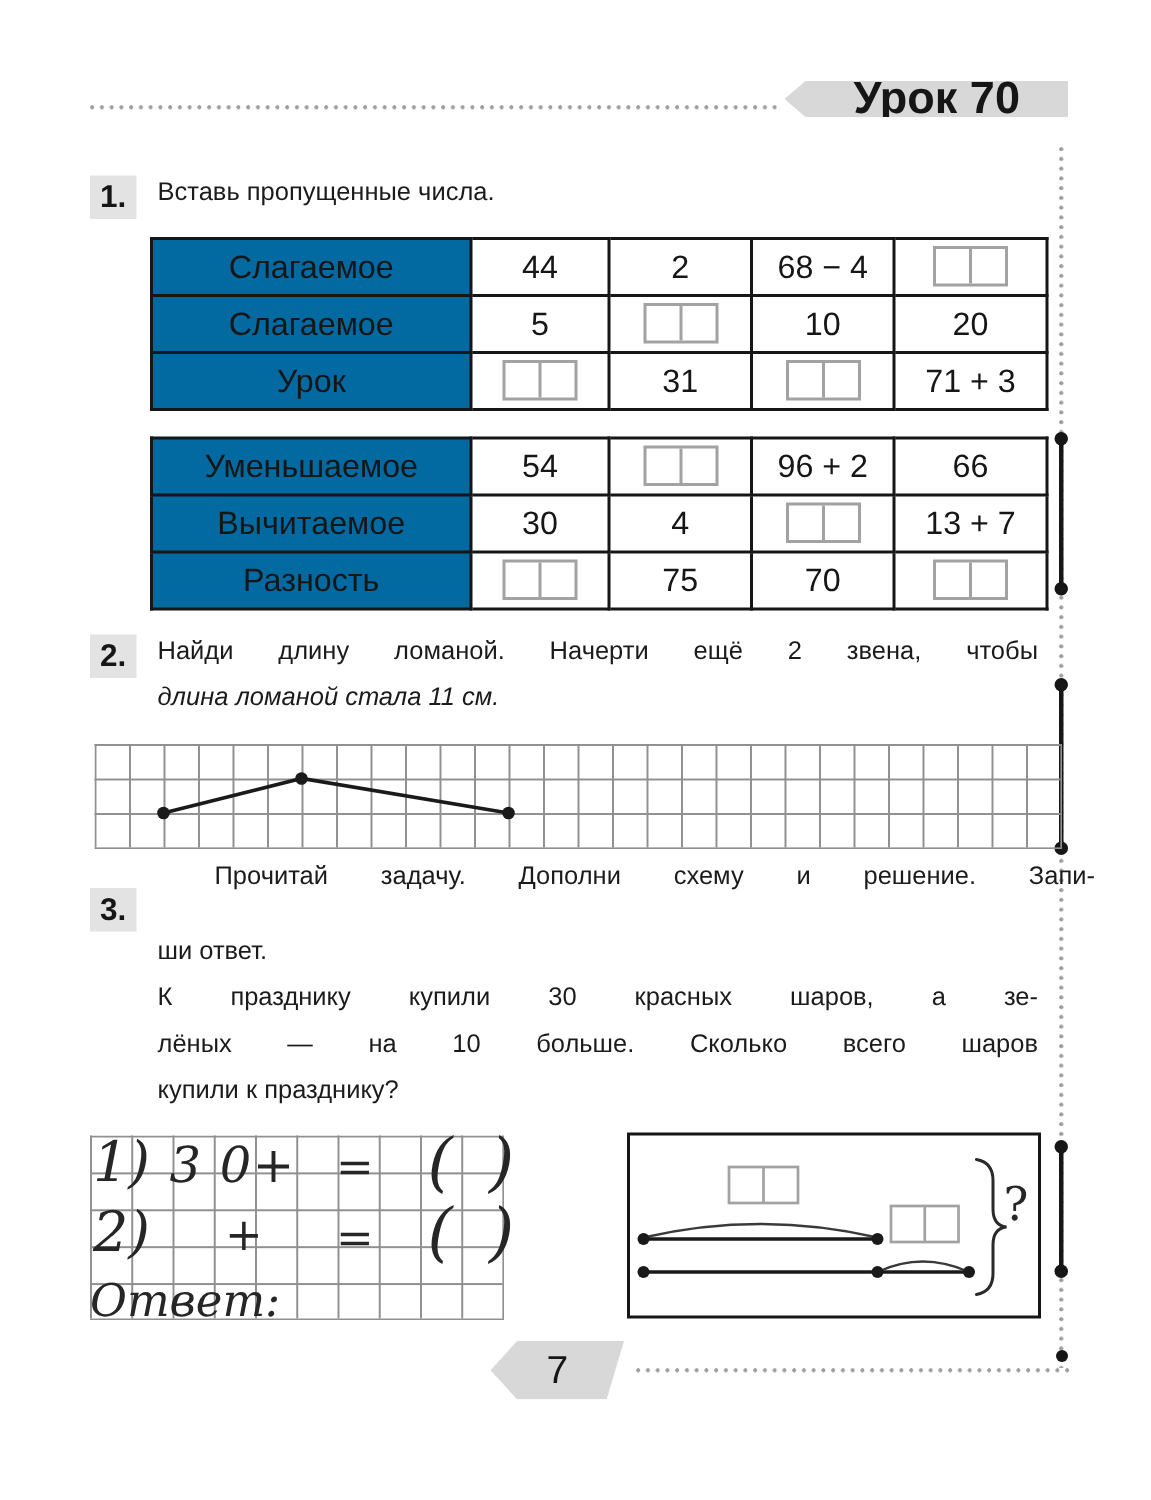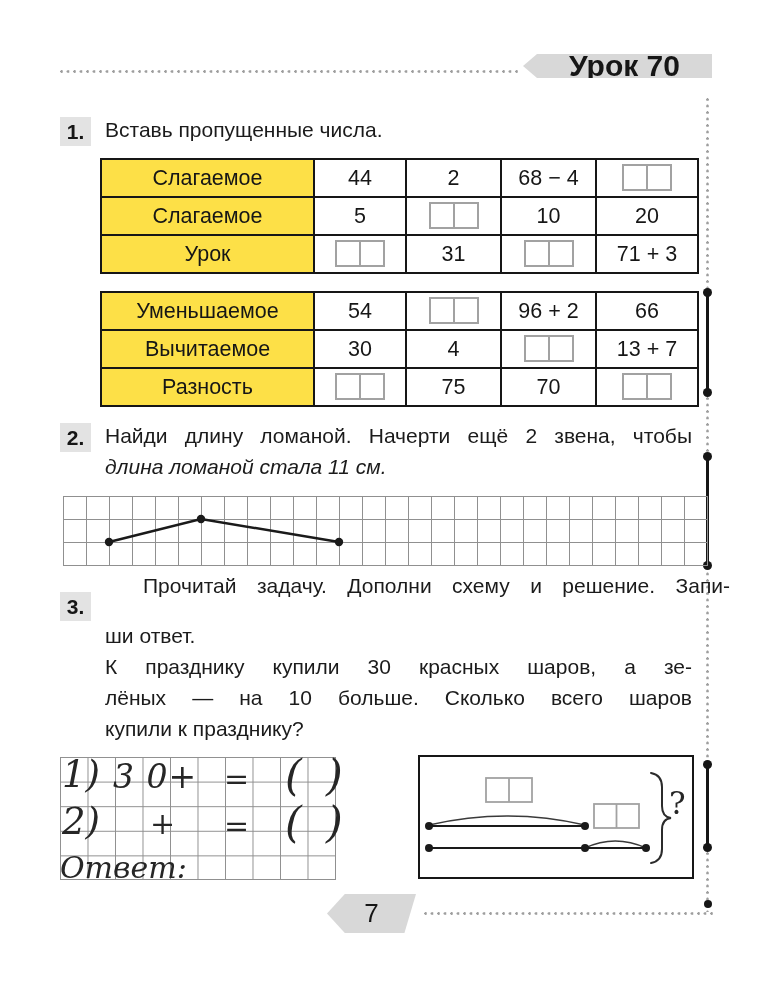--- a/index.html
+++ b/index.html
@@ -27,28 +27,28 @@
     clip-path:polygon(0 50%,14px 0,100% 0,100% 100%,14px 100%);
     display:flex;align-items:center;justify-content:center;padding-left:14px;box-sizing:border-box;
     font-weight:bold;font-size:30px;color:#161616;}
   .page-tab{position:absolute;left:327px;top:894px;width:89px;height:39px;background:#d8d8d8;
     clip-path:polygon(0 50%,20% 0,100% 0,87% 100%,20% 100%);
     display:flex;align-items:center;justify-content:center;font-size:26px;color:#161616;}
 
   
   .badge{position:absolute;left:60px;width:31px;height:29px;background:#e3e3e3;
     font-weight:bold;font-size:21px;text-align:center;line-height:29px;color:#161616;}
-  .tline{position:absolute;left:105px;width:587px;font-size:21px;color:#1b1b1b;white-space:nowrap;}
+  .tline{position:absolute;left:105px;width:587px;font-size:17px;color:#1b1b1b;white-space:nowrap;}
   .tline.just{white-space:normal;text-align:justify;text-align-last:justify;}
 
   
   table.mtable{position:absolute;left:100px;border-collapse:collapse;table-layout:fixed;background:#fff;}
   table.mtable td{border:2px solid #161616;text-align:center;vertical-align:middle;
     font-size:21.5px;color:#161616;padding:0;height:36px;}
-  table.mtable td.hdr{background:#fde047;}
+  table.mtable td.hdr{background:#0369a1;}
   .abox{display:inline-block;width:46px;height:23px;border:2px solid #a2a2a2;background:#fff;
     position:relative;vertical-align:-5px;}
   .abox::after{content:"";position:absolute;left:50%;top:0;bottom:0;width:2px;background:#a2a2a2;
     transform:translateX(-50%);}
 
   
   .sq-grid{position:absolute;
     background-image:linear-gradient(to right,#909090 1px,transparent 1px),
                      linear-gradient(to bottom,#909090 1px,transparent 1px);
     border-right:1px solid #909090;border-bottom:1px solid #909090;box-sizing:border-box;}

